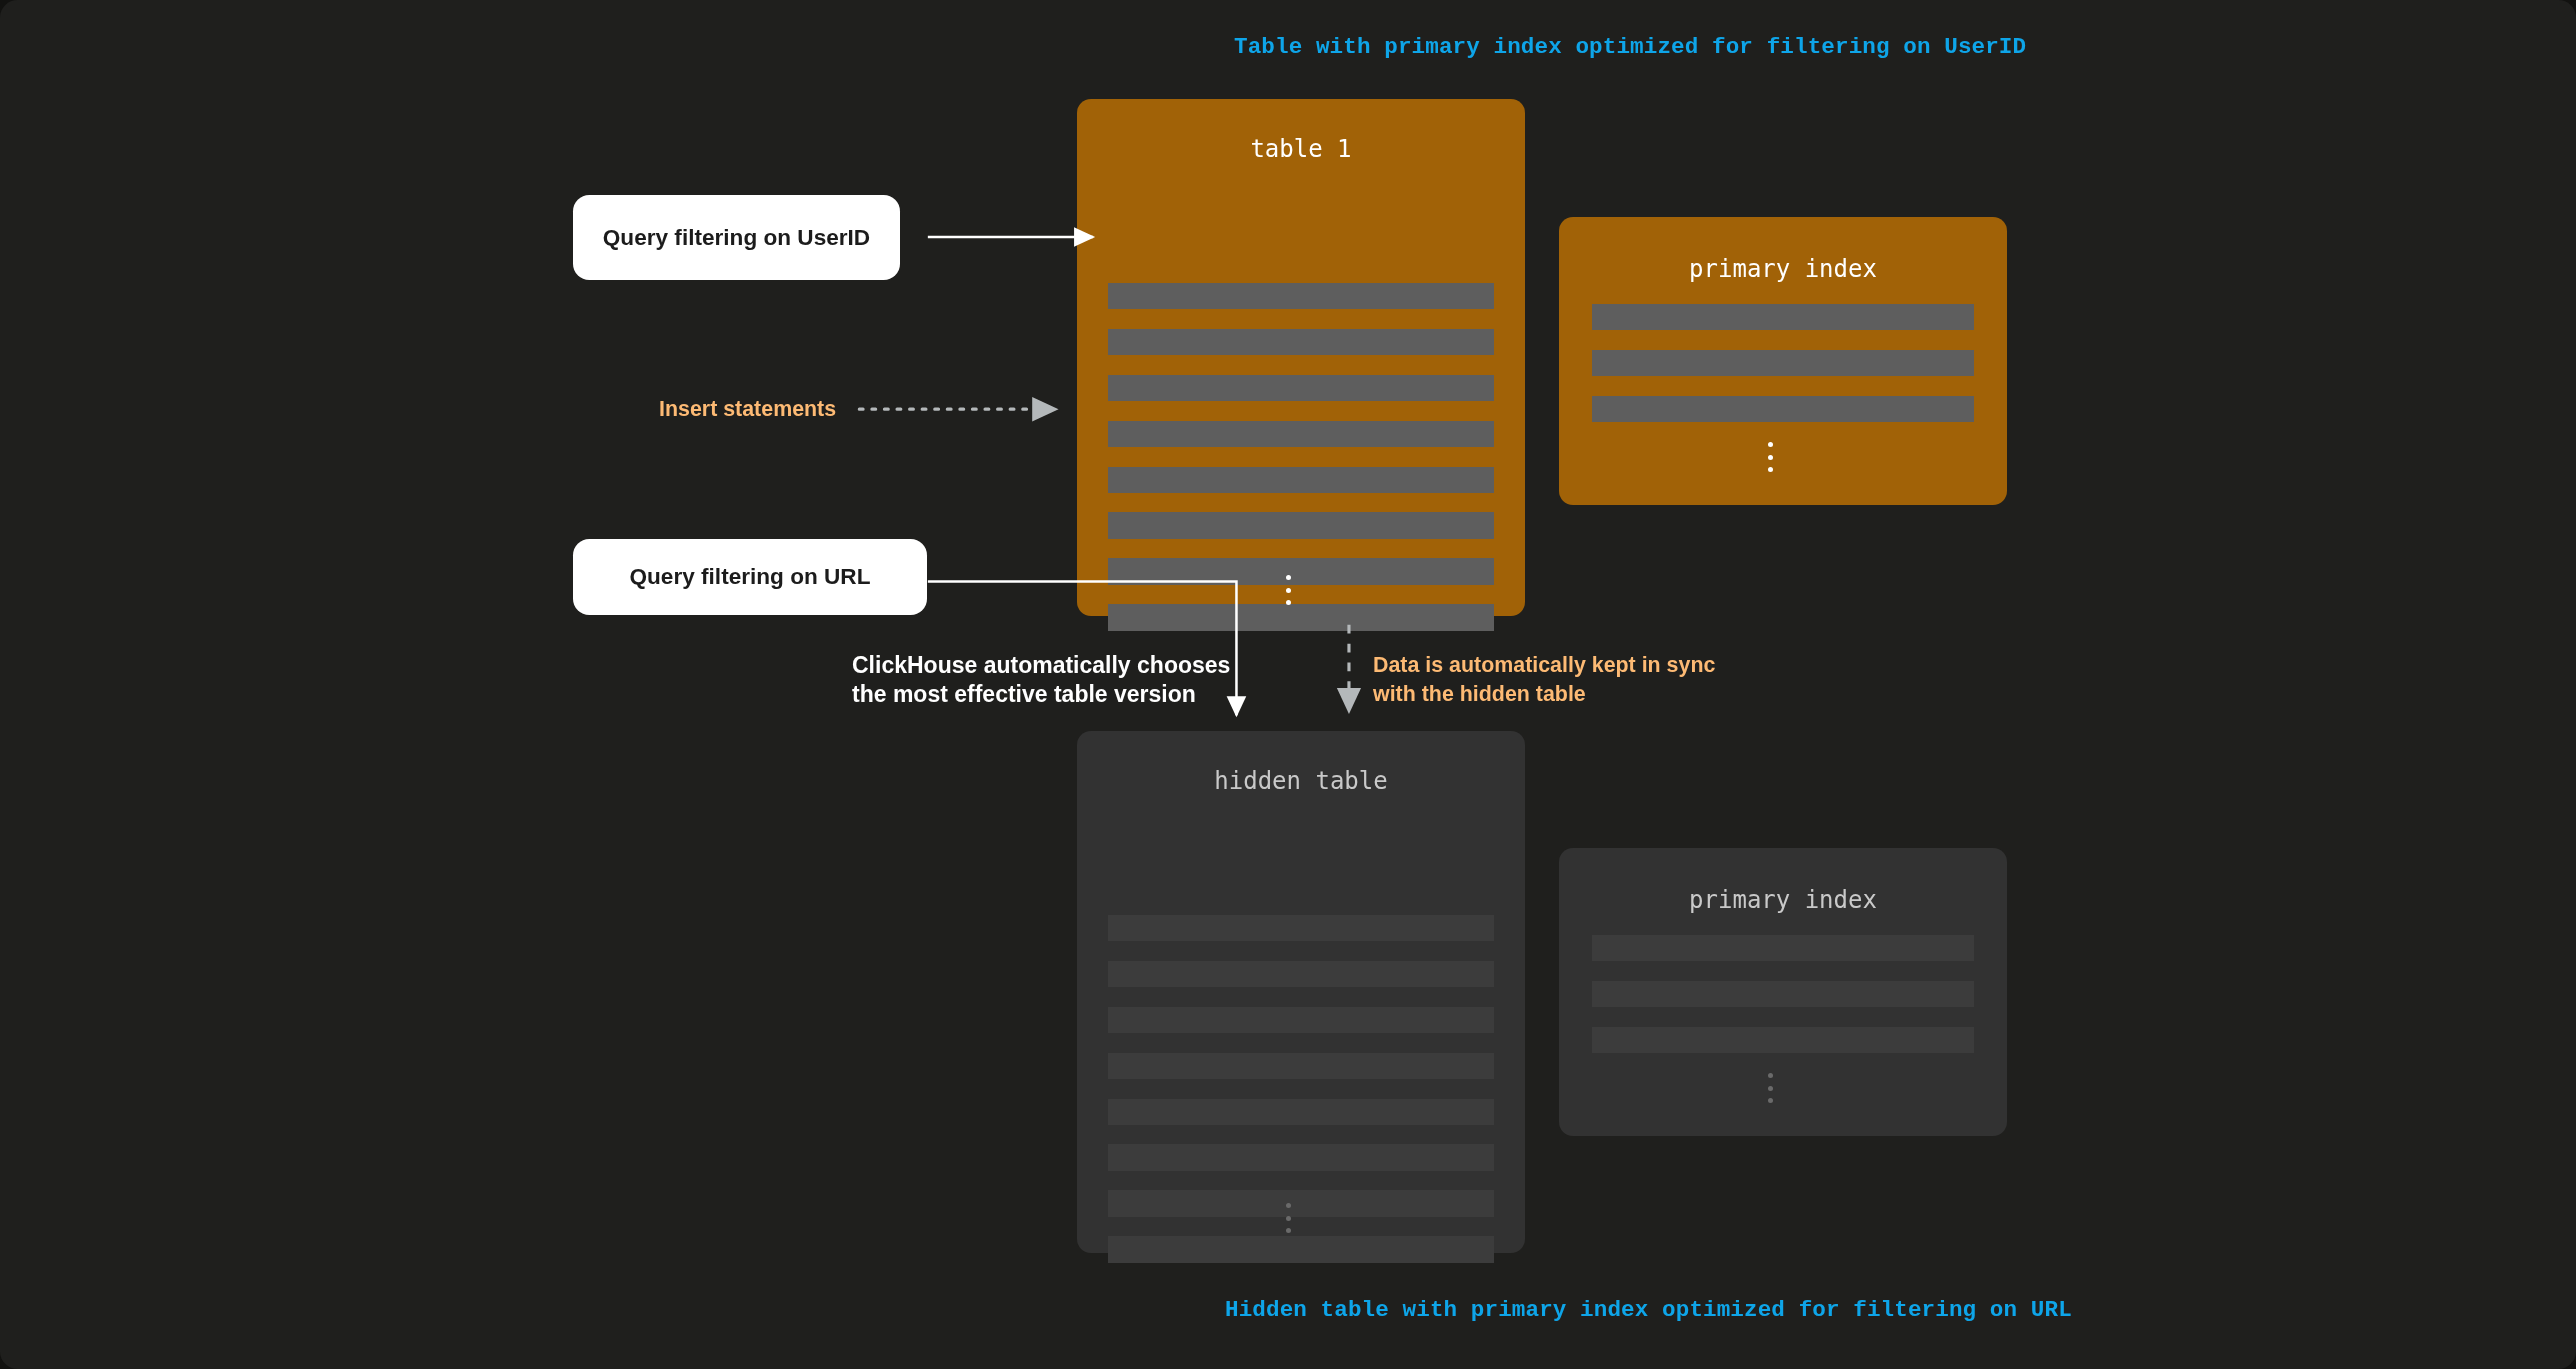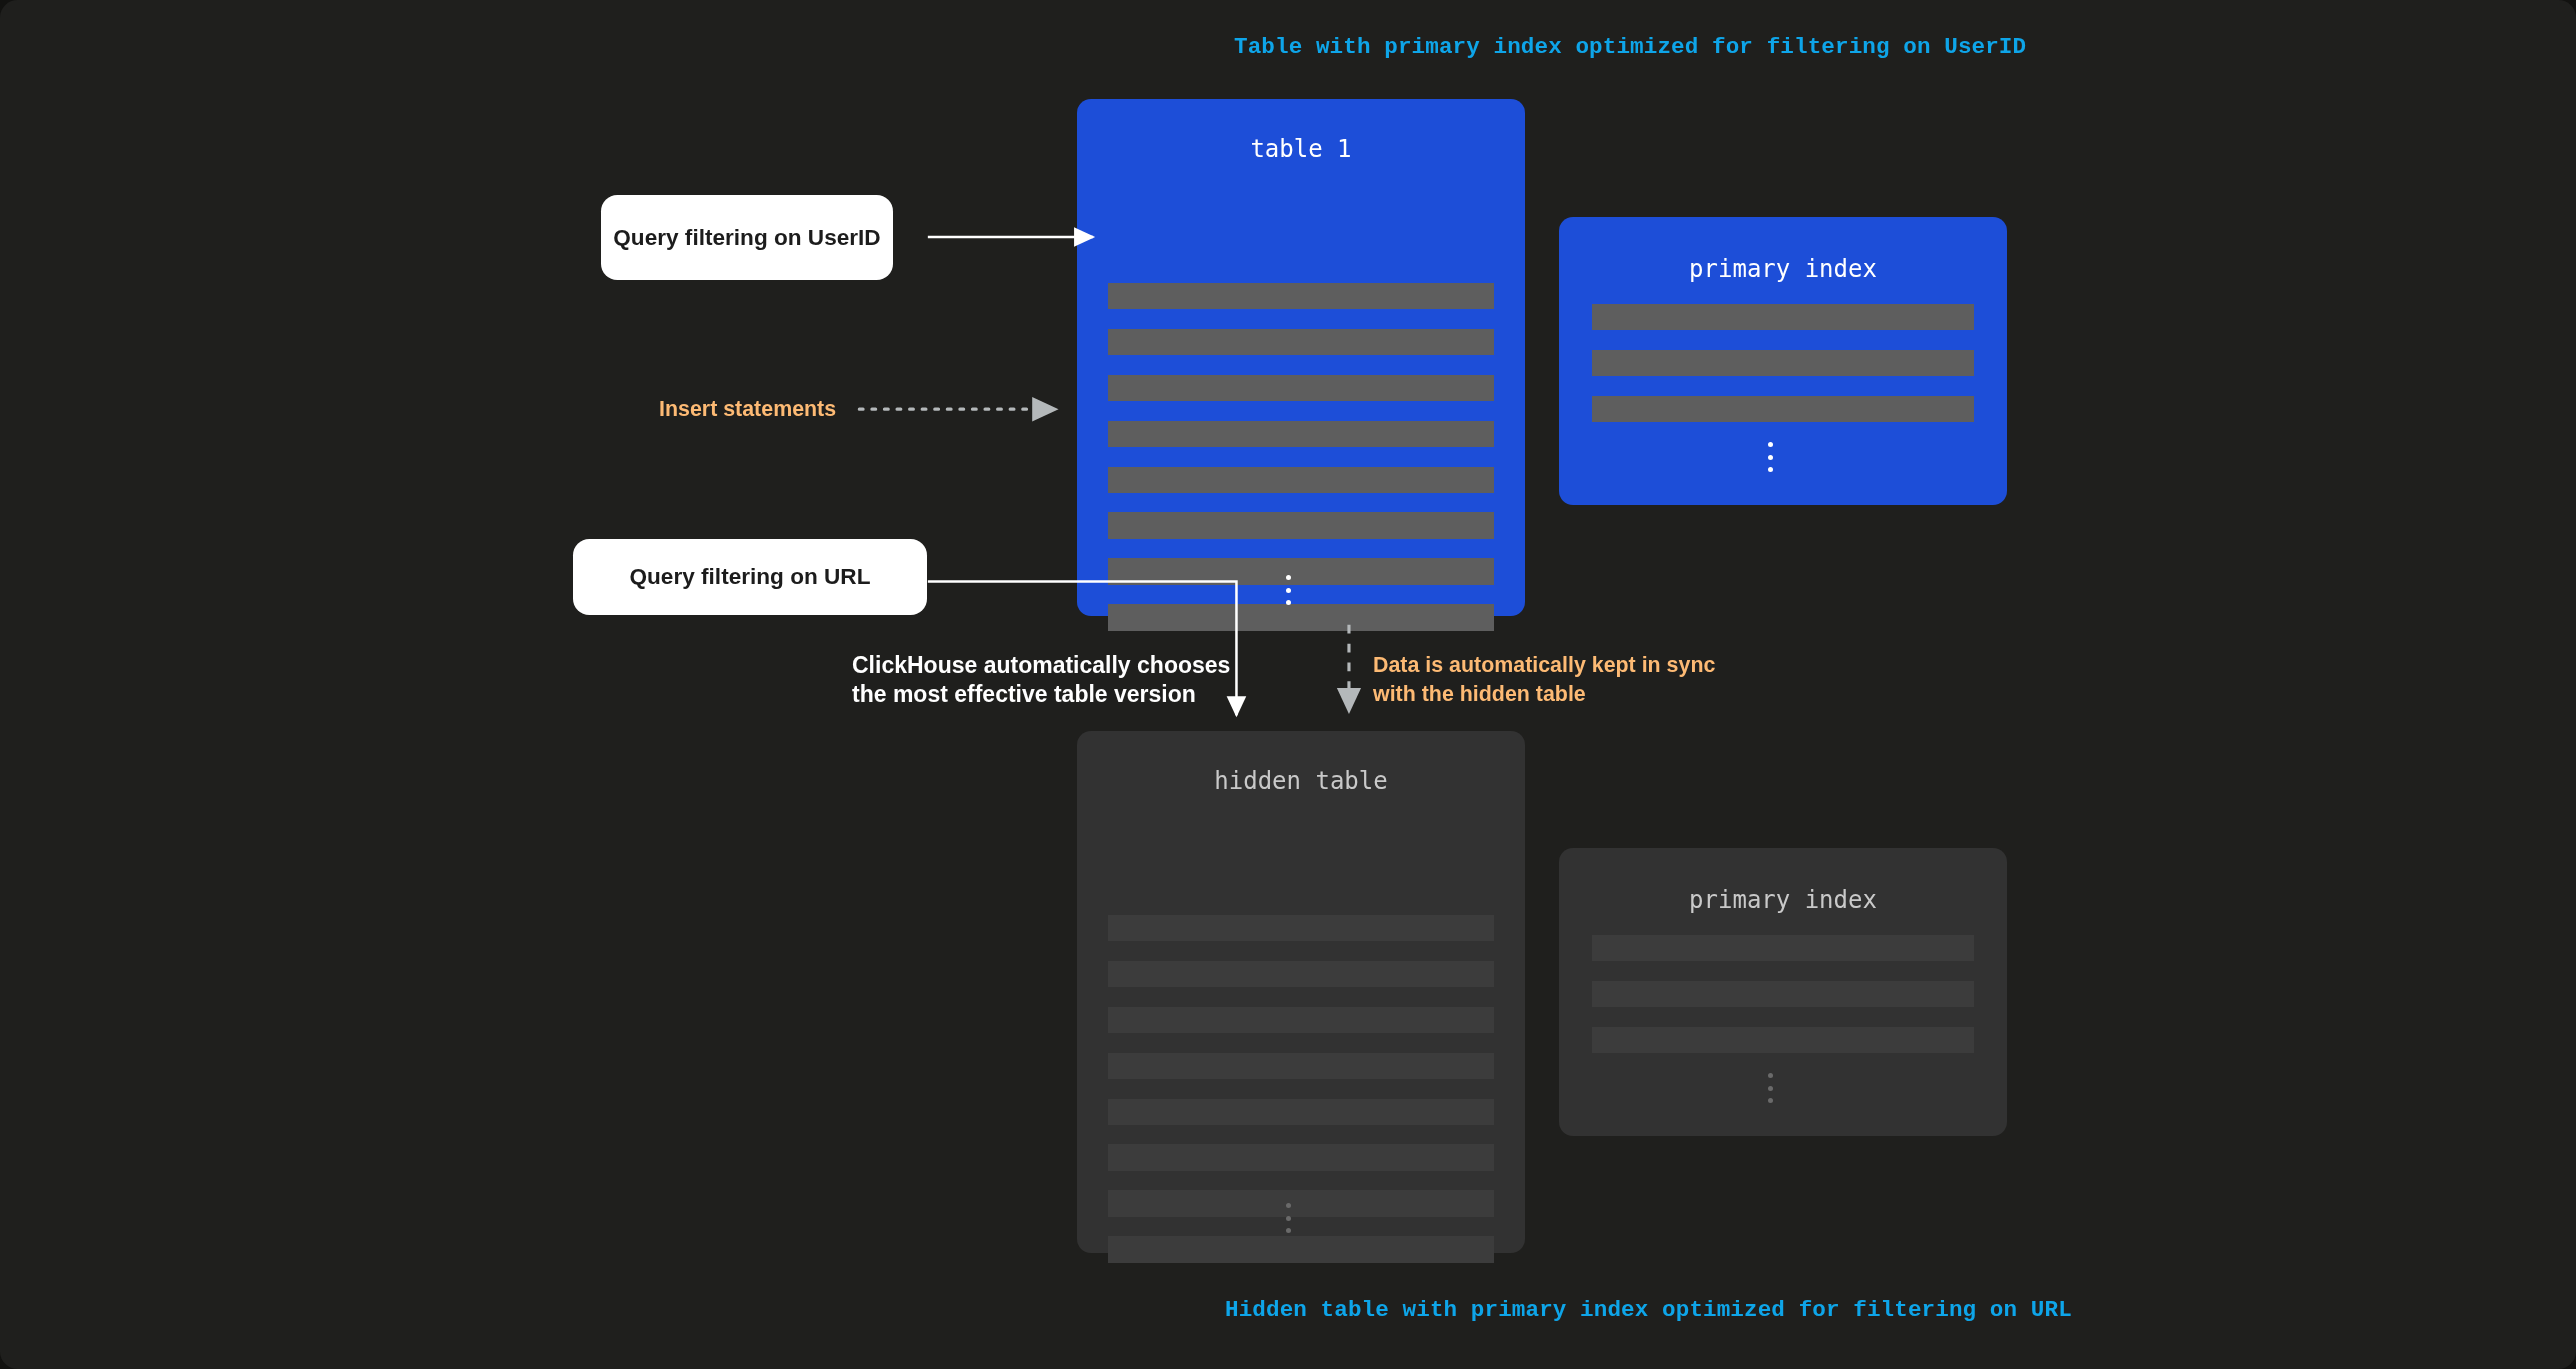--- a/index.html
+++ b/index.html
@@ -28,21 +28,21 @@
     letter-spacing: 0.1px;
     white-space: nowrap;
     font-family: Liberation Mono, monospace;
   }
   #caption-top   { left: 1234px; top: 34px; }
   #caption-bottom{ left: 1225px; top: 1297px; }
 
   
   .panel {
     position: absolute;
-    background: #1d4ed8;
+    background: #a16207;
     border-radius: 14px;
     box-sizing: border-box;
   }
   .panel-title {
     position: absolute;
     left: 0;
     right: 0;
     text-align: center;
     font-family: "DejaVu Sans Mono", "Liberation Mono", monospace;
     font-size: 24px;
@@ -108,21 +108,21 @@
     background: #ffffff;
     border-radius: 16.3px;
     display: flex;
     align-items: center;
     justify-content: center;
     color: #1c1c1c;
     font-weight: bold;
     font-size: 22.6px;
     white-space: nowrap;
   }
-  #callout-userid { left: 573px; top: 195px; width: 292px; height: 85px; margin-left: 28px; }
+  #callout-userid { left: 573px; top: 195px; width: 327px; height: 85px; }
   #callout-url    { left: 573px; top: 539px; width: 354px; height: 76px; }
 
   
   .gray-label {
     position: absolute;
     color: #fdba74;
     font-weight: bold;
     font-size: 21.4px;
     line-height: 29px;
     white-space: pre-line;

